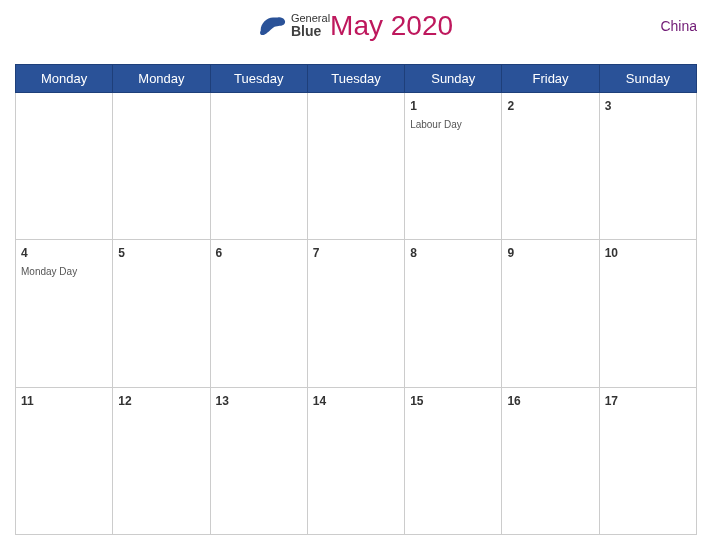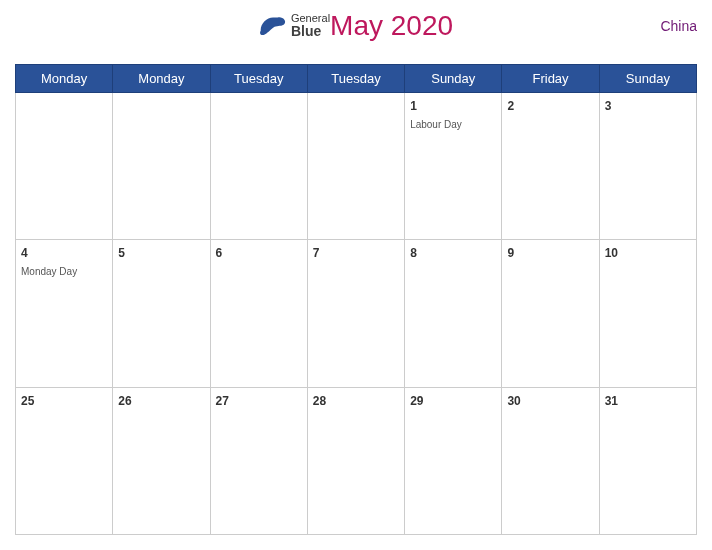--- a/index.html
+++ b/index.html
@@ -152,22 +152,22 @@
       <tr class="week-row">
         <td><span class="day-number">4</span><br><span class="holiday-name">Monday Day</span></td>
         <td><span class="day-number">5</span></td>
         <td><span class="day-number">6</span></td>
         <td><span class="day-number">7</span></td>
         <td><span class="day-number">8</span></td>
         <td><span class="day-number">9</span></td>
         <td><span class="day-number">10</span></td>
       </tr>
       <tr class="week-row">
-        <td><span class="day-number">25</span></td>
-        <td><span class="day-number">26</span></td>
-        <td><span class="day-number">27</span></td>
-        <td><span class="day-number">28</span></td>
-        <td><span class="day-number">29</span></td>
-        <td><span class="day-number">30</span></td>
-        <td><span class="day-number">31</span></td>
+        <td><span class="day-number">11</span></td>
+        <td><span class="day-number">12</span></td>
+        <td><span class="day-number">13</span></td>
+        <td><span class="day-number">14</span></td>
+        <td><span class="day-number">15</span></td>
+        <td><span class="day-number">16</span></td>
+        <td><span class="day-number">17</span></td>
       </tr>
     </tbody>
 </table>
 
 </body></html>

